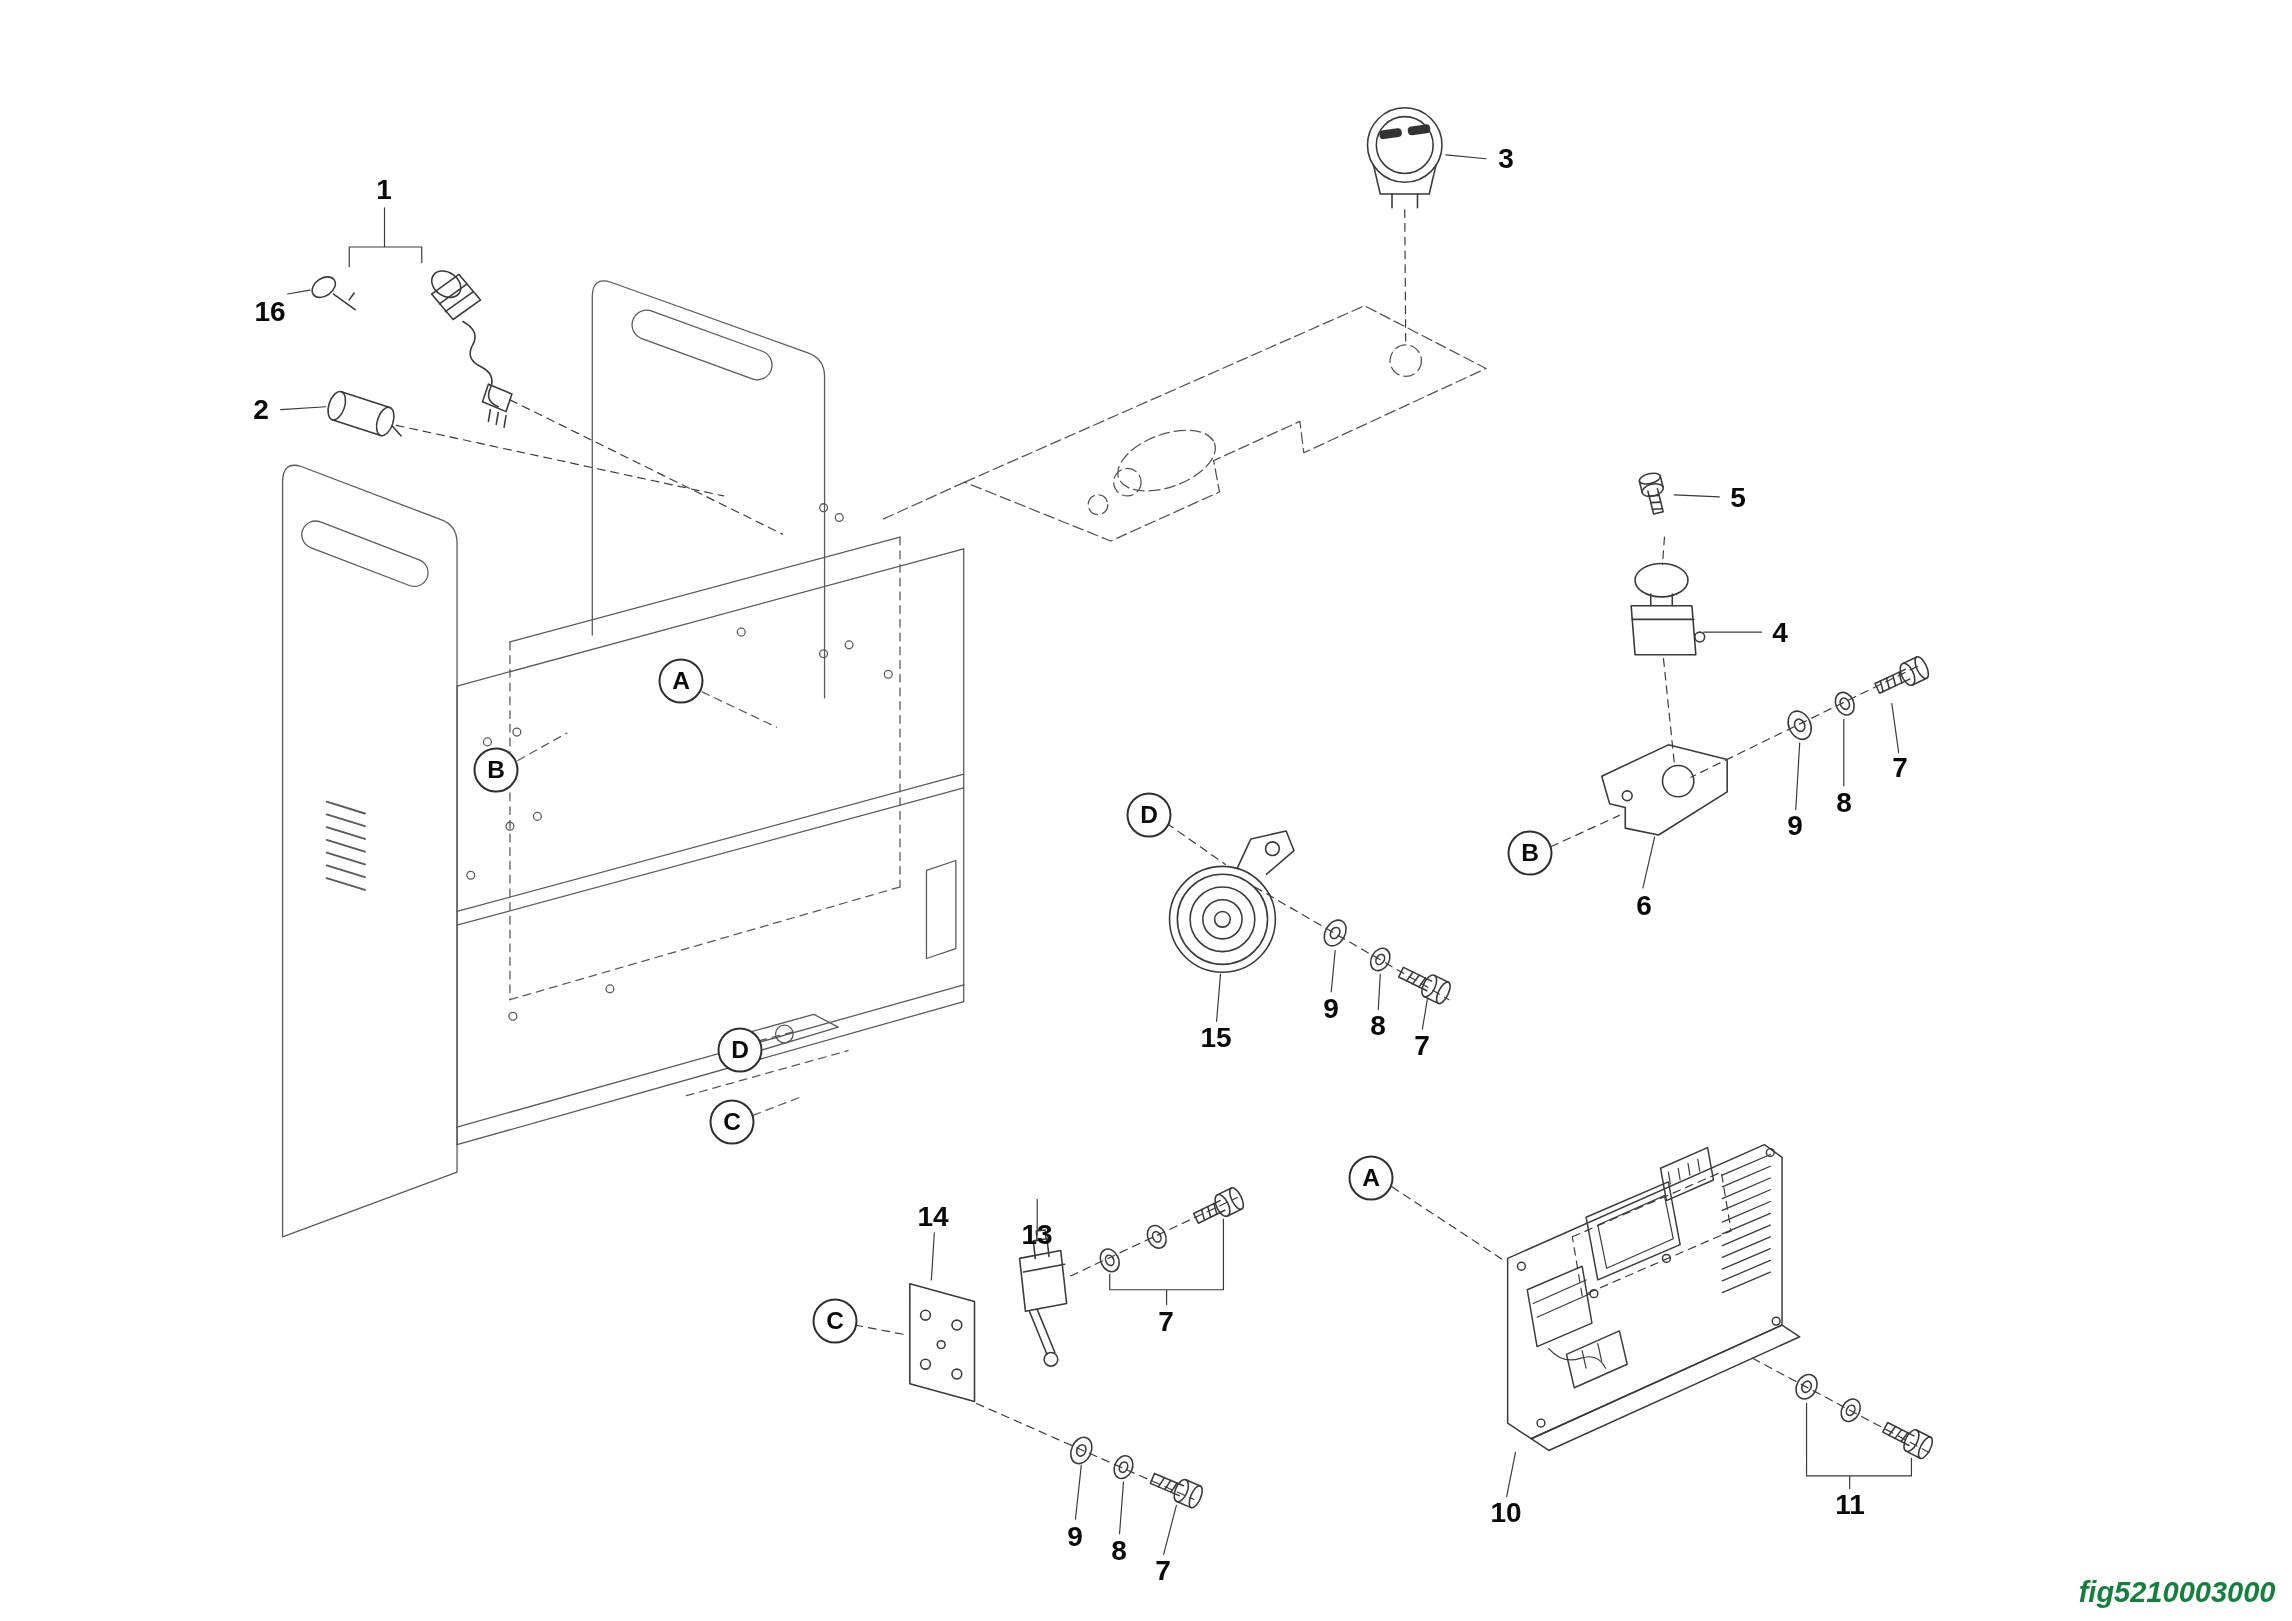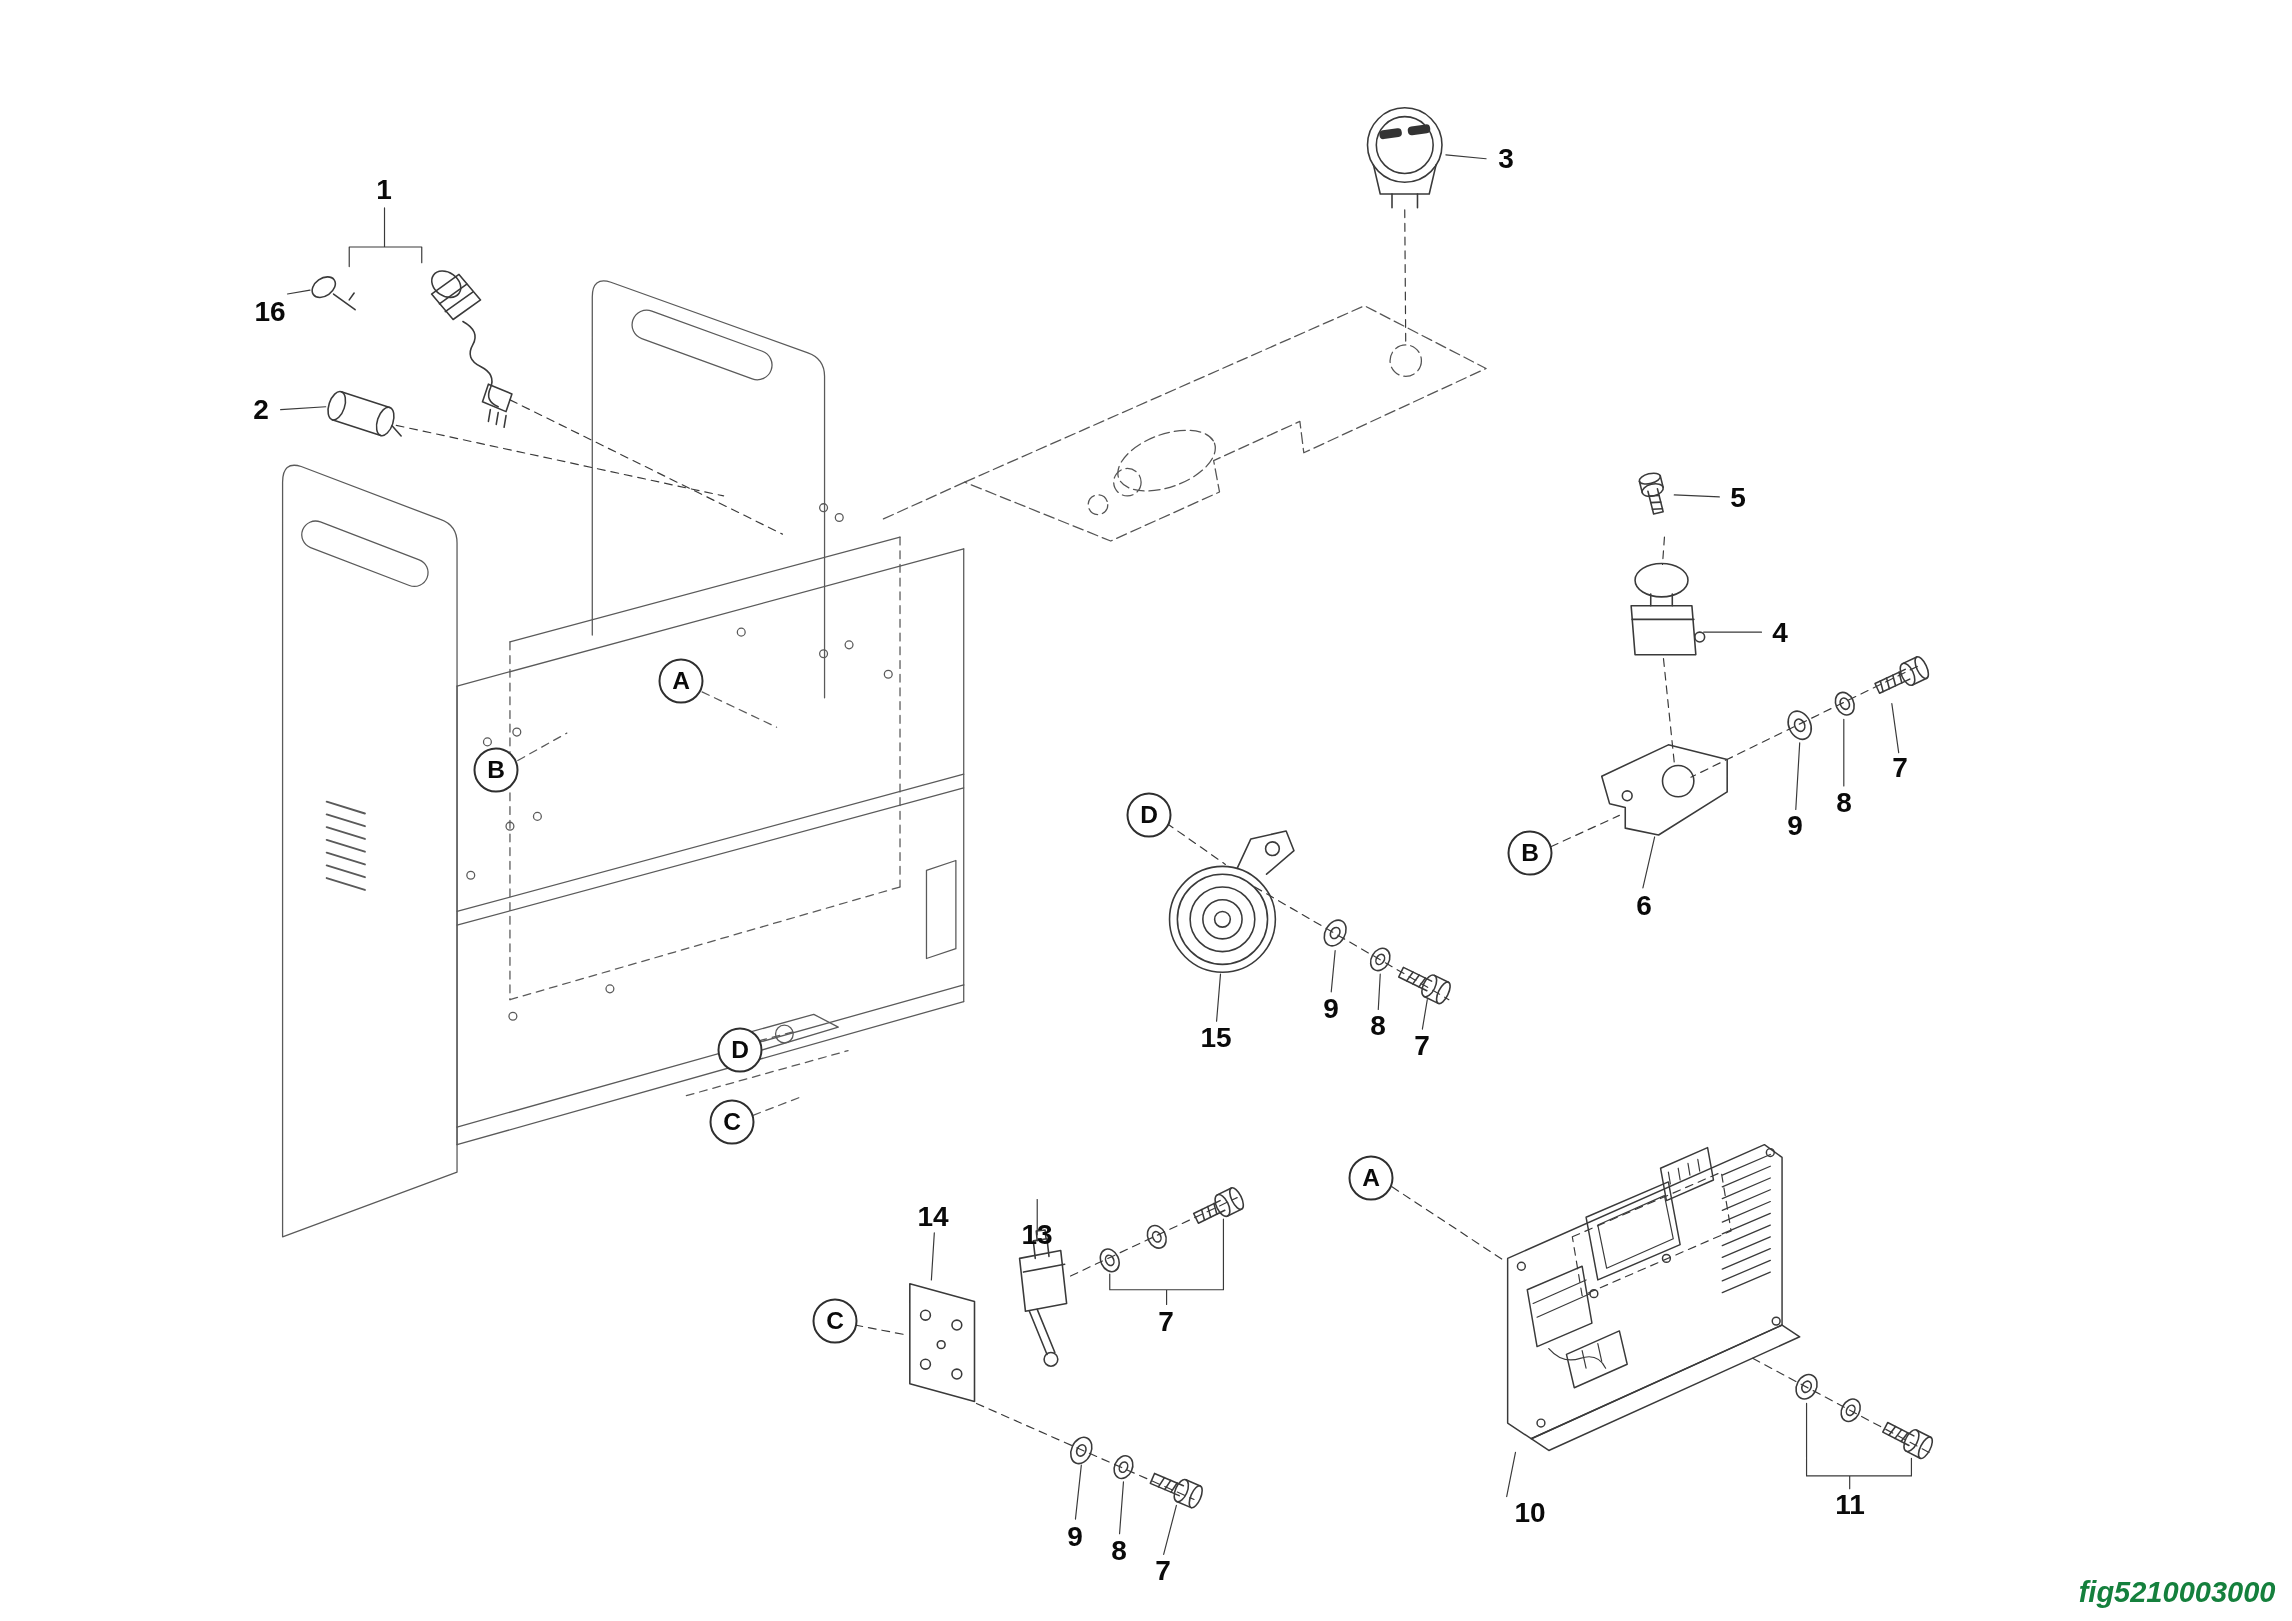--- a/index.html
+++ b/index.html
@@ -376,21 +376,21 @@
       <div class="part-label" style="left: 1216px; top: 1038px;">15</div>
       <div class="part-label" style="left: 1331px; top: 1009px;">9</div>
       <div class="part-label" style="left: 1378px; top: 1026px;">8</div>
       <div class="part-label" style="left: 1422px; top: 1046px;">7</div>
       <div class="part-label" style="left: 1037px; top: 1235px;">13</div>
       <div class="part-label" style="left: 933px; top: 1217px;">14</div>
       <div class="part-label" style="left: 1166px; top: 1322px;">7</div>
       <div class="part-label" style="left: 1075px; top: 1537px;">9</div>
       <div class="part-label" style="left: 1119px; top: 1551px;">8</div>
       <div class="part-label" style="left: 1163px; top: 1571px;">7</div>
-      <div class="part-label" style="left: 1506px; top: 1513px; margin-left: 24px;">10</div>
+      <div class="part-label" style="left: 1506px; top: 1513px;">10</div>
       <div class="part-label" style="left: 1850px; top: 1505px; text-align: center;">11</div>
       <div class="letter-callout" style="left: 681px; top: 681px;">A</div>
       <div class="letter-callout" style="left: 496px; top: 770px;">B</div>
       <div class="letter-callout" style="left: 1149px; top: 815px;">D</div>
       <div class="letter-callout" style="left: 1530px; top: 853px;">B</div>
       <div class="letter-callout" style="left: 740px; top: 1050px;">D</div>
       <div class="letter-callout" style="left: 732px; top: 1122px;">C</div>
       <div class="letter-callout" style="left: 835px; top: 1321px;">C</div>
       <div class="letter-callout" style="left: 1371px; top: 1178px;">A</div>
     </div>

